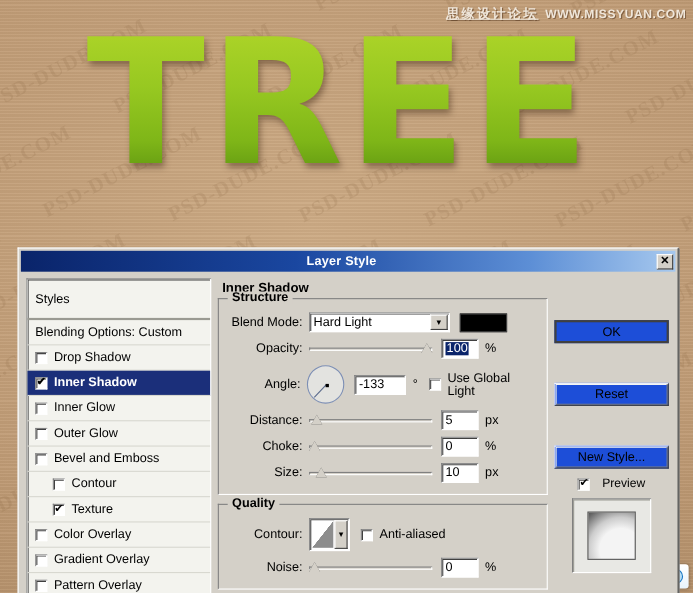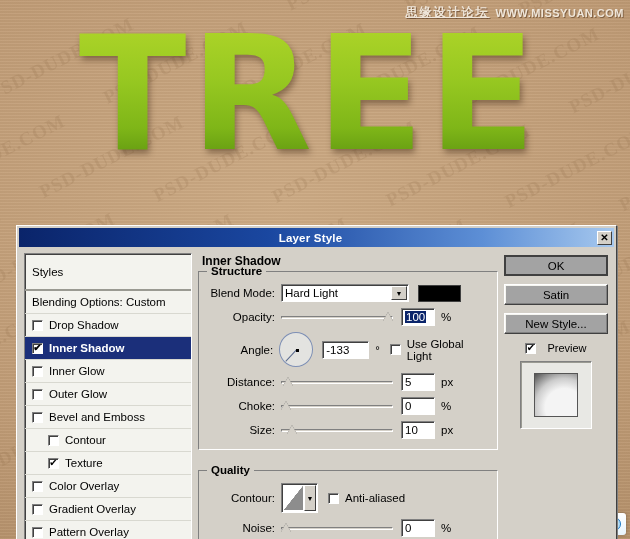--- a/index.html
+++ b/index.html
@@ -178,21 +178,21 @@
   .center-col { width: 300px; }
   .sec-title {
     font-weight: 700; font-size: 12px;
     margin: 1px 0 3px 4px;
   }
   .group {
     border: 1px solid #fff;
     border-top-color: #808080; border-left-color: #808080;
     position: relative;
     padding: 12px 8px 8px 8px;
-    margin-bottom: 20px;
+    margin-bottom: 8px;
   }
   .group > .glabel {
     position: absolute; top: -7px; left: 8px;
     background: #d4d0c8;
     padding: 0 4px;
     font-weight: 700; font-size: 11.5px;
   }
   .fld { display: flex; align-items: center; margin-bottom: 6px; }
   .lbl { width: 74px; text-align: right; padding-right: 6px; font-size: 11.5px; }
 
@@ -292,29 +292,30 @@
     border: 1px solid #fff;
     border-right-color: #404040; border-bottom-color: #404040;
     display: flex; align-items: center; justify-content: center;
     font-size: 7px;
   }
 
   
   .right-col { width: 104px; padding-top: 2px; }
   .btn {
     width: 100%; height: 21px;
-    background: #a3a3a3;
+    background: #1d4ed8;
     border: 1px solid #fff;
     border-right-color: #404040; border-bottom-color: #404040;
     box-shadow: inset -1px -1px 0 #808080, inset 1px 1px 0 #f5f5f0;
     font-size: 11.5px;
     display: flex; align-items: center; justify-content: center;
     margin-bottom: 8px;
     cursor: pointer;
     font-family: "Liberation Sans", sans-serif;
+    margin-top: 36px;
   }
   .btn.primary { border: 2px solid #404040; box-shadow: none; }
   .prev-row { display: flex; align-items: center; justify-content: center; gap: 5px; margin: 2px 0 7px 0; }
   .thumbbox {
     width: 72px; height: 68px;
     margin: 0 auto;
     background: #e8e8e4;
     border: 1px solid #808080;
     border-right-color: #fff; border-bottom-color: #fff;
     box-shadow: inset 1px 1px 0 #9a9a92;
@@ -595,21 +596,21 @@
                 <span>0</span>
               </span>
             <span class="unit">%</span>
           </div>
         </div>
 
       </div>
 
       <div class="right-col">
         <div class="btn primary">OK</div>
-        <div class="btn">Satin</div>
+        <div class="btn">Reset</div>
         <div class="btn">New Style...</div>
         <div class="prev-row">
           <span class="cbx">✔</span>
           <span>Preview</span>
         </div>
         <div class="thumbbox">
           <span class="sq"></span>
         </div>
       </div>
 

